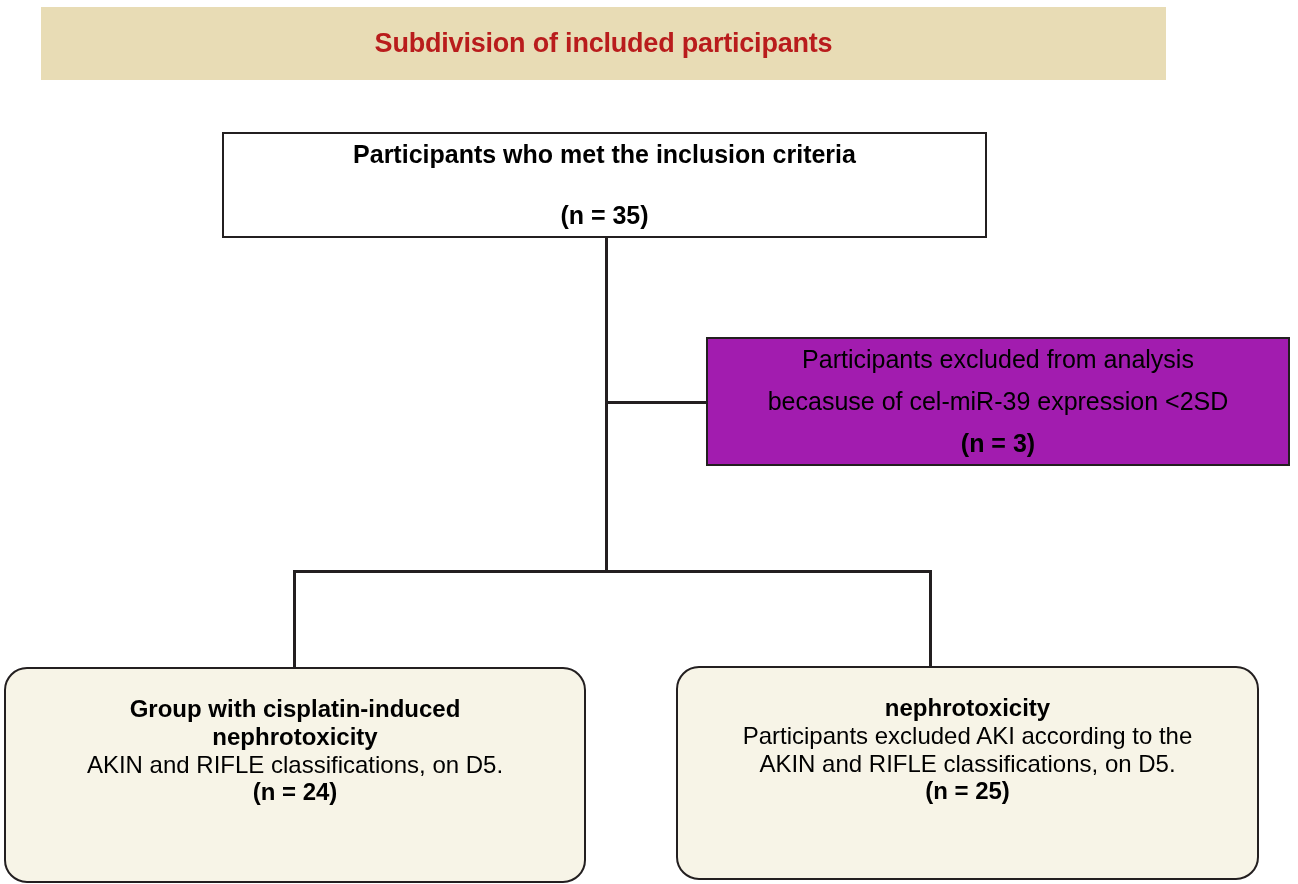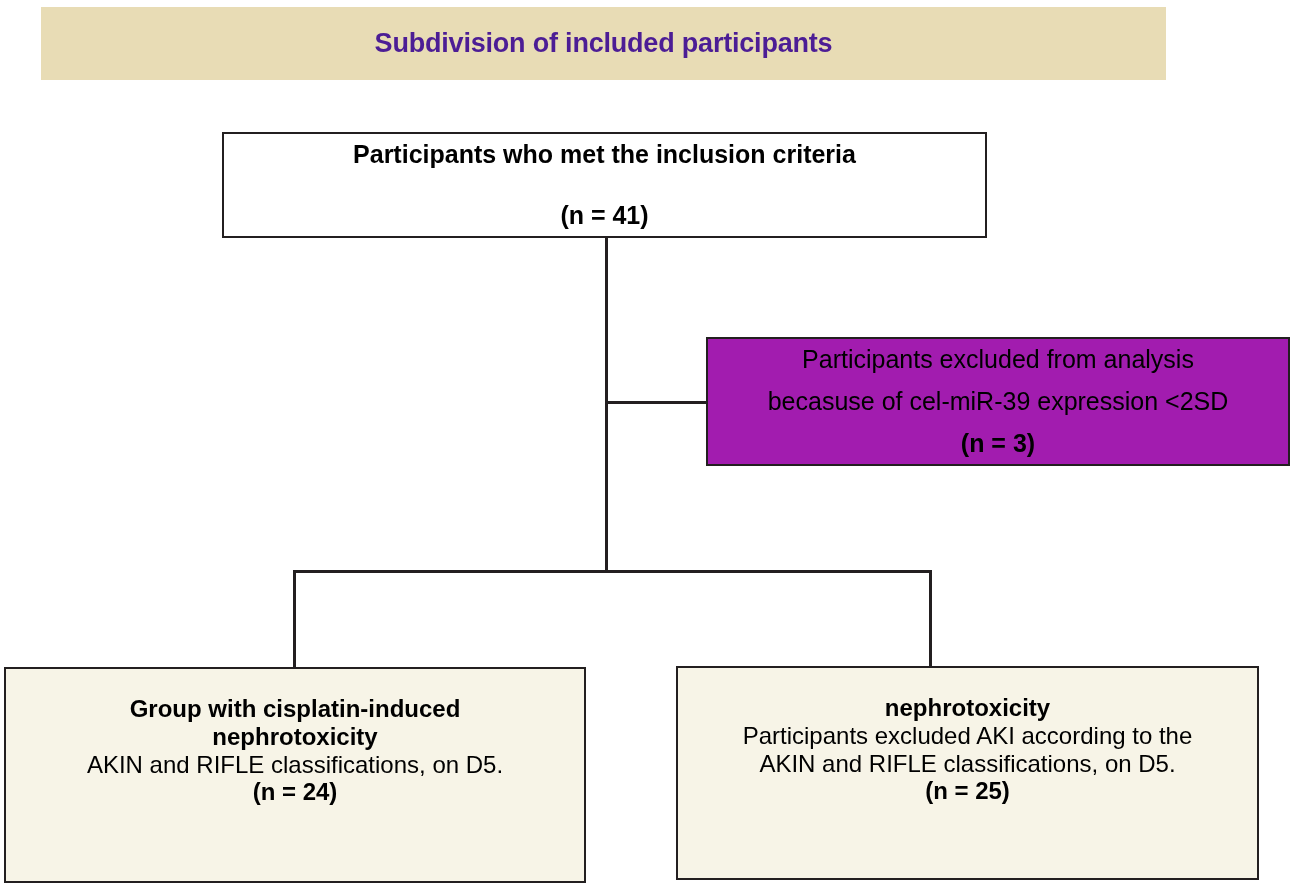--- a/index.html
+++ b/index.html
@@ -29,21 +29,21 @@
     height: 73px;
     background: #e8dcb5;
     display: flex;
     align-items: center;
     justify-content: center;
   }
   .banner-title {
     font-size: 27px;
     font-weight: bold;
     letter-spacing: -0.2px;
-    color: #4c1d95;
+    color: #b91c1c;
     text-align: center;
     white-space: nowrap;
   }
 
   
   .node {
     position: absolute;
     box-sizing: border-box;
     border: 2px solid #231f20;
     display: flex;
@@ -79,20 +79,21 @@
     height: 129px;
     background: #a21caf;
   }
   .node--excluded .ln { font-size: 25px; }
 
   
   .node--group {
     background: #f7f4e7;
     justify-content: flex-start;
     padding-top: 26px;
+    border-radius: 23px;
   }
   .node--group .ln { font-size: 24px; }
   .node--left {
     left: 4px;
     top: 667px;
     width: 582px;
     height: 216px;
   }
   .node--right {
     left: 676px;
@@ -129,21 +130,21 @@
   </div>
 
   <div class="conn conn--vert conn-spine"></div>
   <div class="conn conn--horiz conn-excluded"></div>
   <div class="conn conn--horiz conn-split"></div>
   <div class="conn conn--vert conn-drop-left"></div>
   <div class="conn conn--vert conn-drop-right"></div>
 
   <div class="node node--root">
     <span class="ln b">Participants who met the inclusion criteria</span>
-    <span class="ln b">(n = 41)</span>
+    <span class="ln b">(n = 35)</span>
   </div>
 
   <div class="node node--excluded">
     <span class="ln r">Participants excluded from analysis</span>
     <span class="ln r">becasuse of cel-miR-39 expression &lt;2SD</span>
     <span class="ln b">(n = 3)</span>
   </div>
 
   <div class="node node--group node--left">
     <span class="ln b">Group with cisplatin-induced</span>

